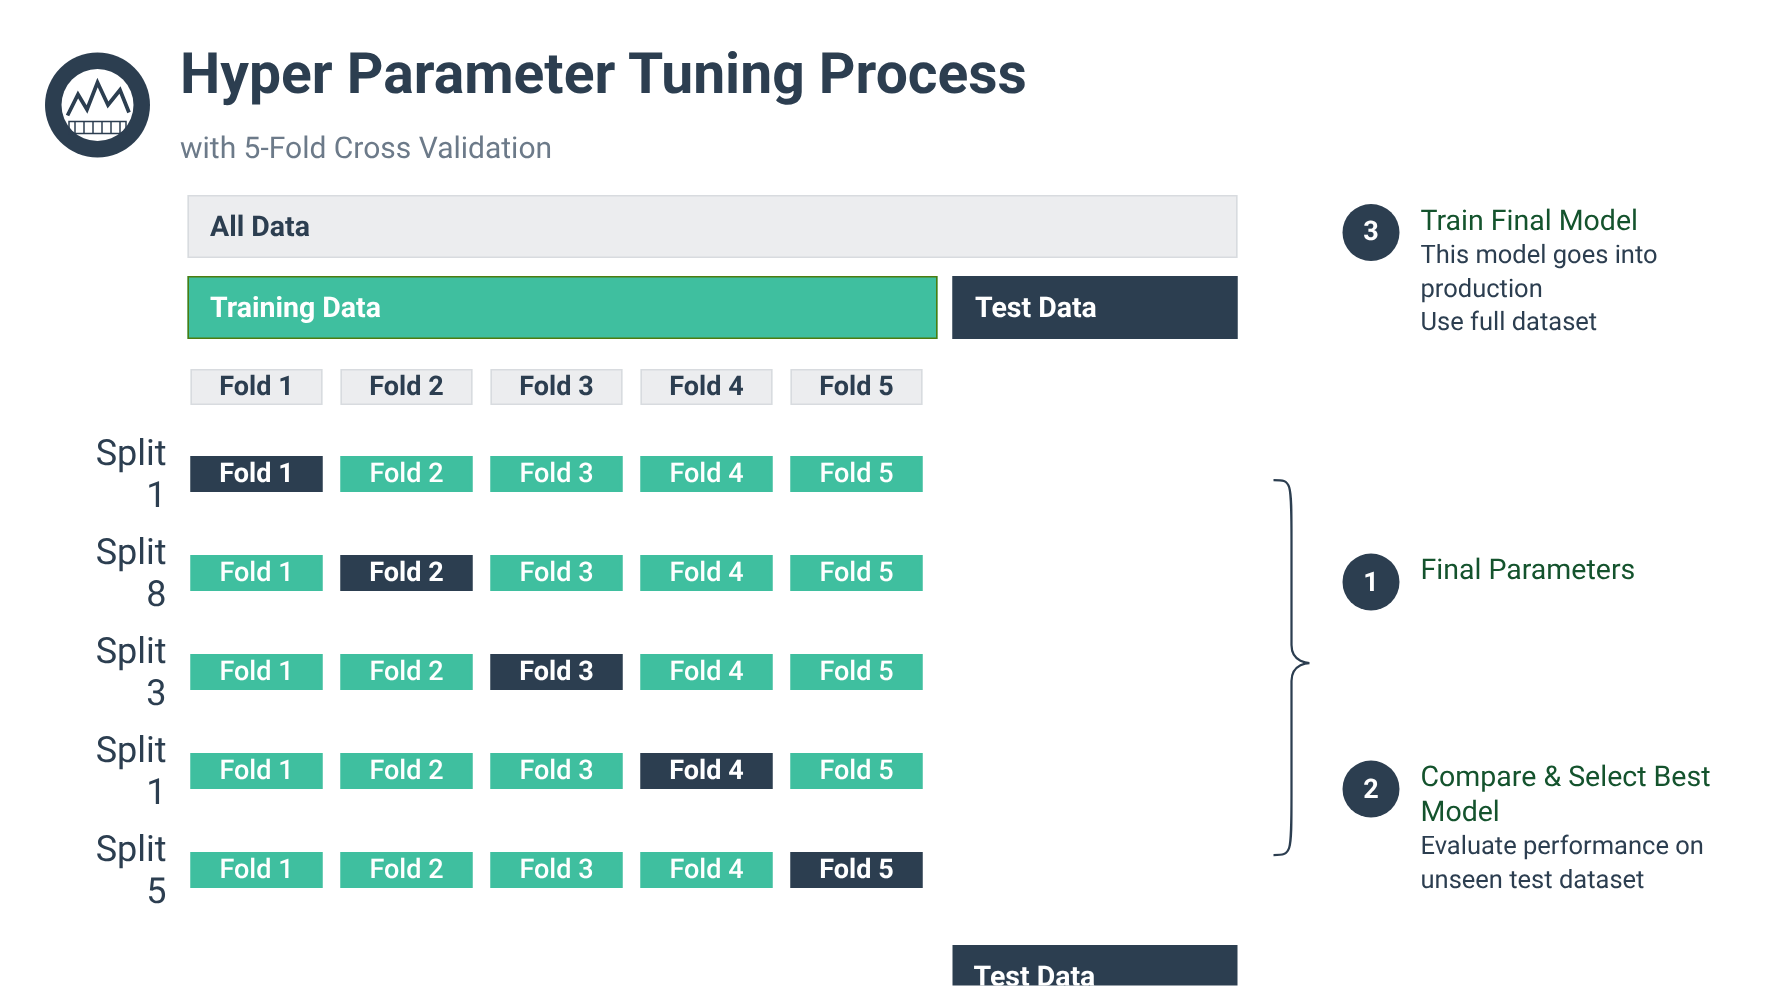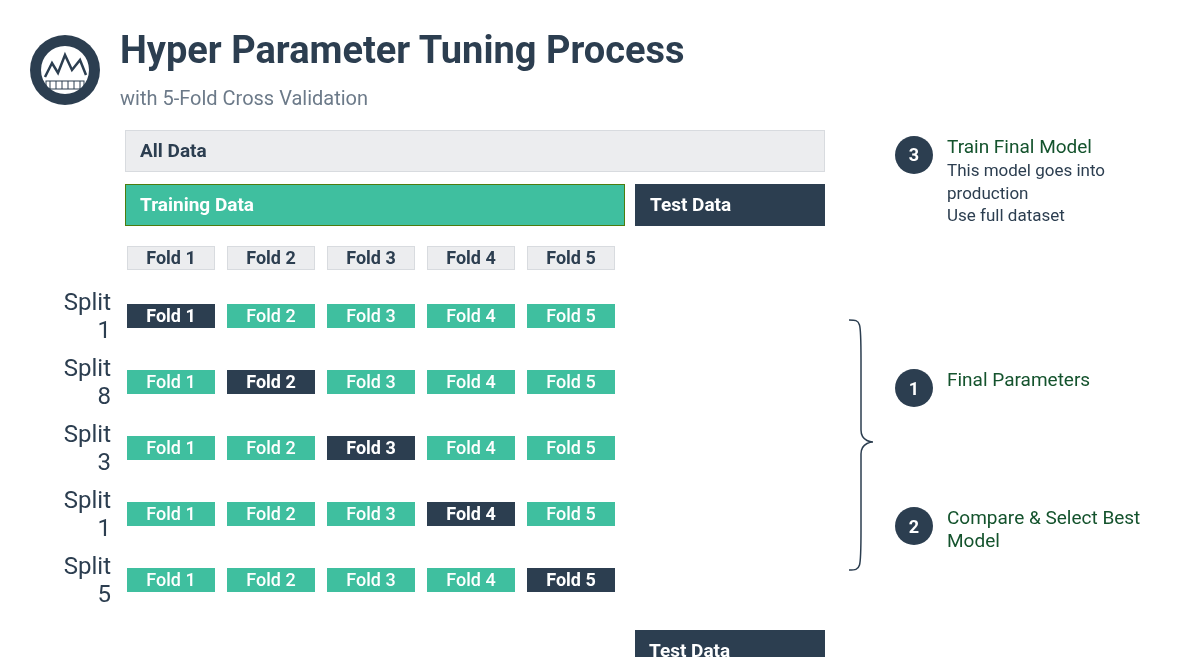--- a/index.html
+++ b/index.html
@@ -190,16 +190,17 @@
       <div class="callout-num">1</div>
       <div class="callout-text">
         <h3>Final Parameters</h3>
       </div>
     </div>
 
     <div class="callout callout-2">
       <div class="callout-num">2</div>
       <div class="callout-text">
         <h3>Compare &amp; Select Best Model</h3>
+        <p>Evaluate performance on unseen test dataset</p>
       </div>
     </div>
   </div>
 </div>
 
 </body></html>

